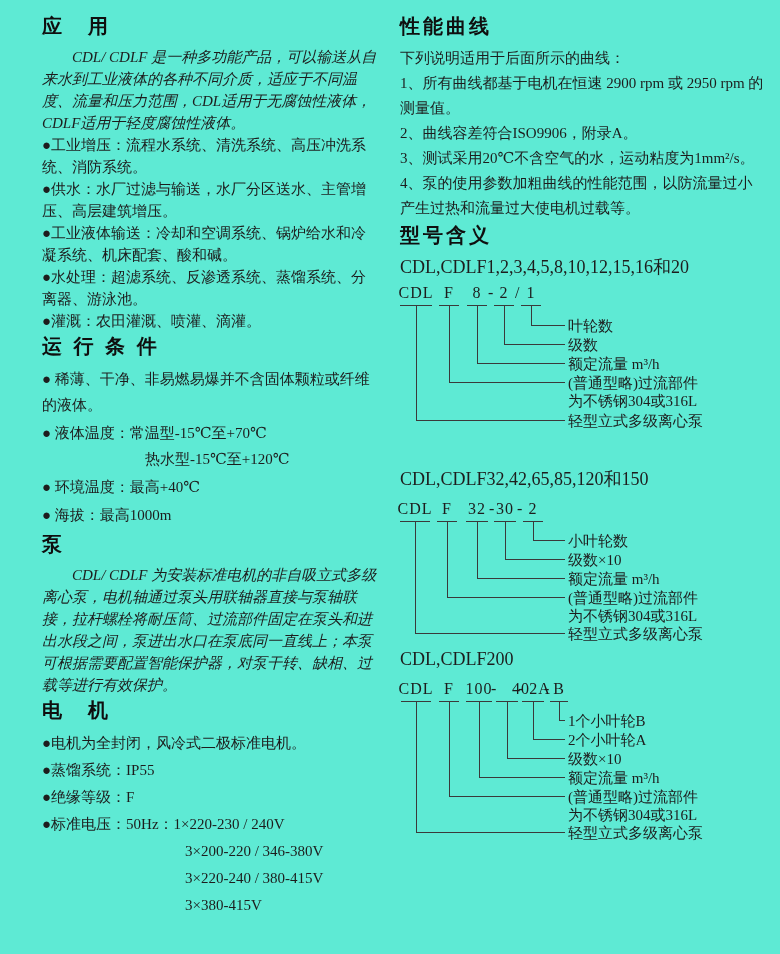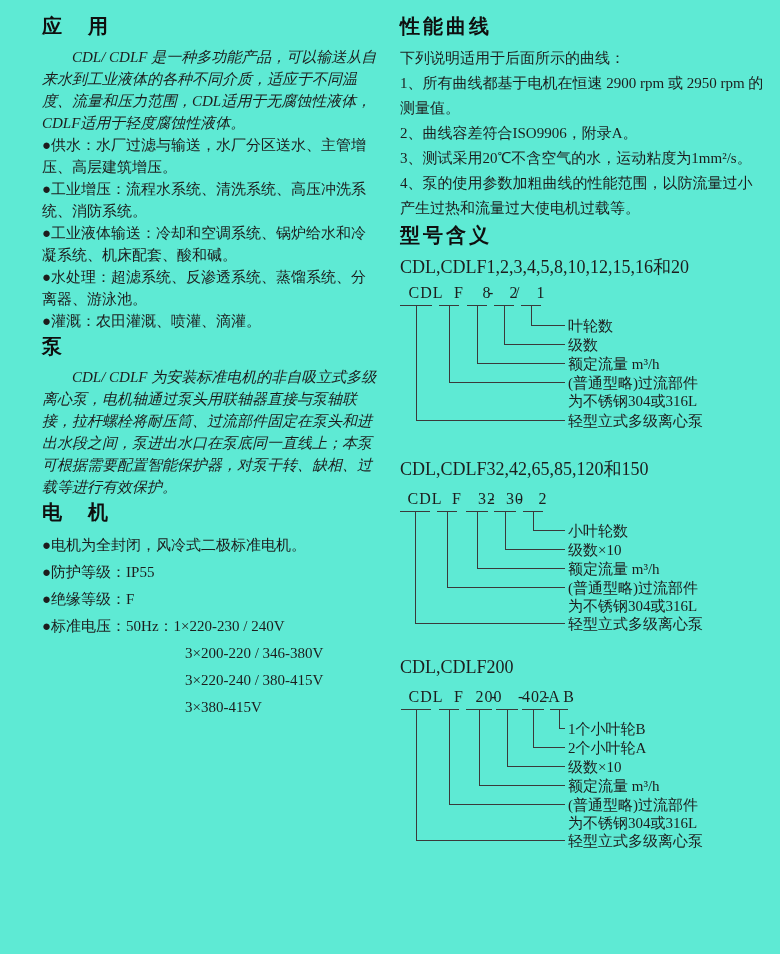--- a/index.html
+++ b/index.html
@@ -29,32 +29,32 @@
   
   .mt-op    { margin-top: 20px; }
   .mt-pump  { margin-top: 8px;  }
   .mt-motor { margin-top: 16px; margin-bottom: 4px; }
   p.op { line-height: 26px; margin: 2px 0; }
   p.op-cont { line-height: 26px; padding-left: 103px; margin-top: -2px; }
   p.mo { line-height: 27px; }
   p.volt { padding-left: 143px; line-height: 27px; }
 
   
-  .col-right p { line-height: 25px; font-family: Liberation Serif, serif; }
+  .col-right p { line-height: 25px; }
   .mt-model { margin-top: 12px; margin-bottom: 2px; }
   p.series { font-size: 18px; line-height: 24px; }
-  .s2 { margin-top: 24px; }
-  .s3 { margin-top: 18px; }
+  .s2 { margin-top: 34px; }
+  .s3 { }
 
   
   .diagram { position: relative; margin-top: 4px; font-size: 16px; }
   .d2, .d3 { margin-top: 8px; }
   .diagram .code {
     position: absolute; top: 0; transform: translateX(-50%);
-    letter-spacing: 1px; white-space: nowrap; line-height: 20px; margin-left: 10px;
+    letter-spacing: 1px; white-space: nowrap; line-height: 20px;
   }
   .diagram .sep { position: absolute; top: 0; line-height: 20px; }
   .diagram .ul  { position: absolute; top: 22px; height: 1px; background: #3a3a3a; }
   .diagram .conn{
     position: absolute;
     border-left: 1px solid #3a3a3a;
     border-bottom: 1px solid #3a3a3a;
   }
   .diagram .dlabel{
     position: absolute; left: 168px; width: 194px;
@@ -64,37 +64,45 @@
 </head>
 <body>
 
 <div class="page">
 
   <div class="col col-left">
 
     <section>
       <h2 class="sec">应　用</h2>
       <p class="indent">CDL/ CDLF 是一种多功能产品，可以输送从自来水到工业液体的各种不同介质，适应于不同温度、流量和压力范围，CDL适用于无腐蚀性液体，CDLF适用于轻度腐蚀性液体。</p>
+      <p>●工业增压：流程水系统、清洗系统、高压冲洗系统、消防系统。</p>
       <p>●供水：水厂过滤与输送，水厂分区送水、主管增压、高层建筑增压。</p>
-      <p>●工业增压：流程水系统、清洗系统、高压冲洗系统、消防系统。</p>
       <p>●工业液体输送：冷却和空调系统、锅炉给水和冷凝系统、机床配套、酸和碱。</p>
       <p>●水处理：超滤系统、反渗透系统、蒸馏系统、分离器、游泳池。</p>
       <p>●灌溉：农田灌溉、喷灌、滴灌。</p>
     </section>
 
+    <section>
+      <h2 class="sec mt-op">运 行 条 件</h2>
+      <p class="op">● 稀薄、干净、非易燃易爆并不含固体颗粒或纤维的液体。</p>
+      <p class="op"><span>● 液体温度：</span><span>常温型-15℃至+70℃</span></p>
+      <p class="op-cont">热水型-15℃至+120℃</p>
+      <p class="op">● 环境温度：最高+40℃</p>
+      <p class="op">● 海拔：最高1000m</p>
+    </section>
 
     <section>
       <h2 class="sec mt-pump">泵</h2>
       <p class="indent">CDL/ CDLF 为安装标准电机的非自吸立式多级离心泵，电机轴通过泵头用联轴器直接与泵轴联接，拉杆螺栓将耐压筒、过流部件固定在泵头和进出水段之间，泵进出水口在泵底同一直线上；本泵可根据需要配置智能保护器，对泵干转、缺相、过载等进行有效保护。</p>
     </section>
 
     <section>
       <h2 class="sec mt-motor">电　机</h2>
       <p class="mo">●电机为全封闭，风冷式二极标准电机。</p>
-      <p class="mo">●防护等级：IP55</p>
+      <p class="mo">●蒸馏系统：IP55</p>
       <p class="mo">●绝缘等级：F</p>
       <p class="mo"><span>●标准电压：50Hz：</span><span>1×220-230 / 240V</span></p>
       <p class="volt">3×200-220 / 346-380V</p>
       <p class="volt">3×220-240 / 380-415V</p>
       <p class="volt">3×380-415V</p>
     </section>
   </div>
 
   <div class="col col-right">
 
@@ -161,21 +169,21 @@
         <div class="dlabel" style="top:70px">额定流量 m³/h</div>
         <div class="dlabel" style="top:89px">(普通型略)过流部件</div>
         <div class="dlabel" style="top:107px">为不锈钢304或316L</div>
         <div class="dlabel" style="top:125px">轻型立式多级离心泵</div>
       </div>
 
       <p class="series s3">CDL,CDLF200</p>
       <div class="diagram d3" style="height:168px">
         <span class="code" style="left:16px">CDL</span>
         <span class="code" style="left:49px">F</span>
-        <span class="code" style="left:79px">200</span>
+        <span class="code" style="left:79px">100</span>
         <span class="sep" style="left:91px">-</span>
         <span class="code" style="left:121px">40</span>
         <span class="sep" style="left:118px">-</span>
         <span class="code" style="left:140px">2A</span>
         <span class="sep" style="left:144px">-</span>
         <span class="code" style="left:159px">B</span>
         <i class="ul" style="left:1px;width:30px"></i>
         <i class="ul" style="left:39px;width:20px"></i>
         <i class="ul" style="left:66px;width:26px"></i>
         <i class="ul" style="left:96px;width:22px"></i>

